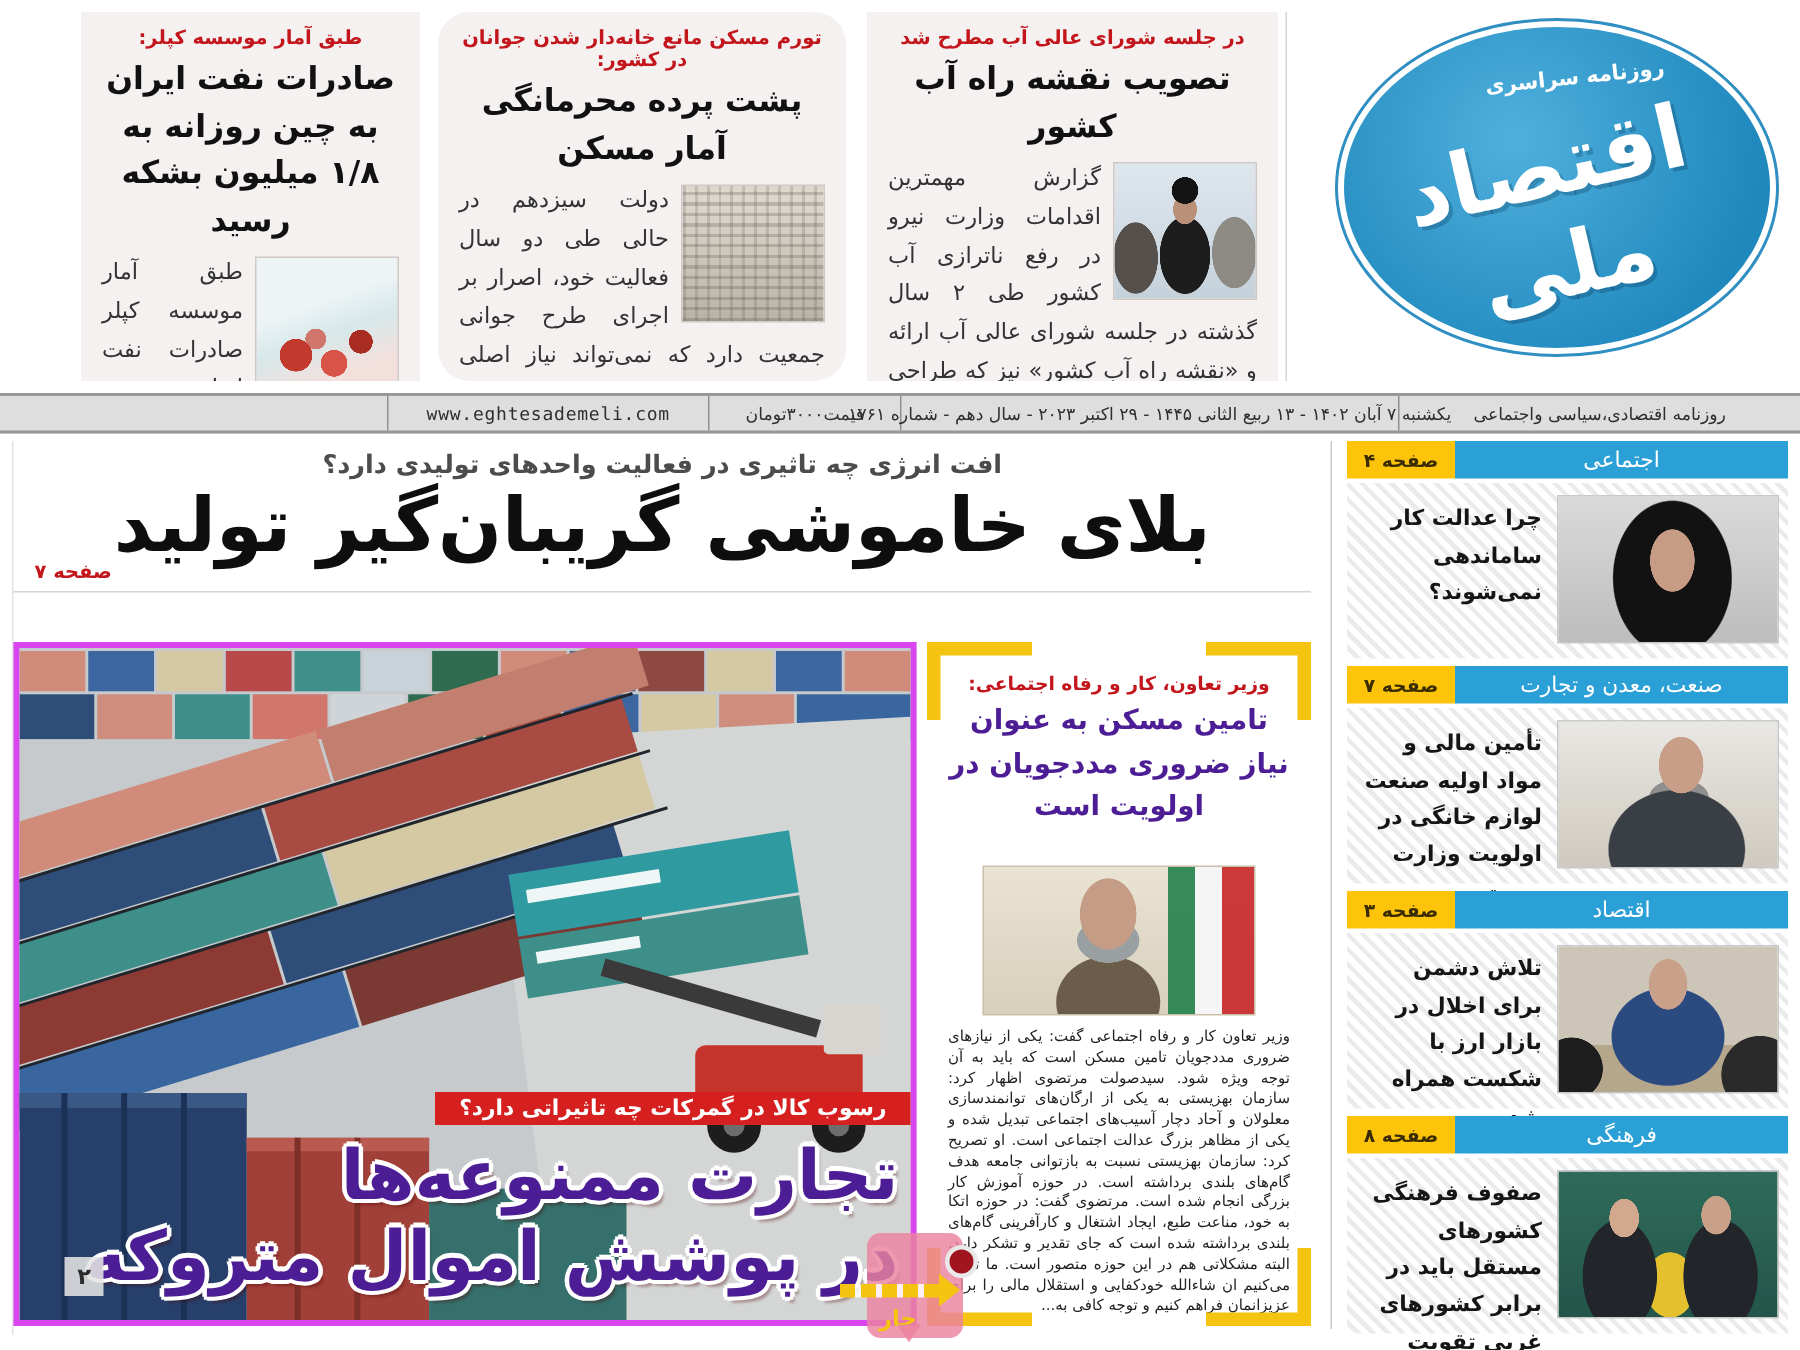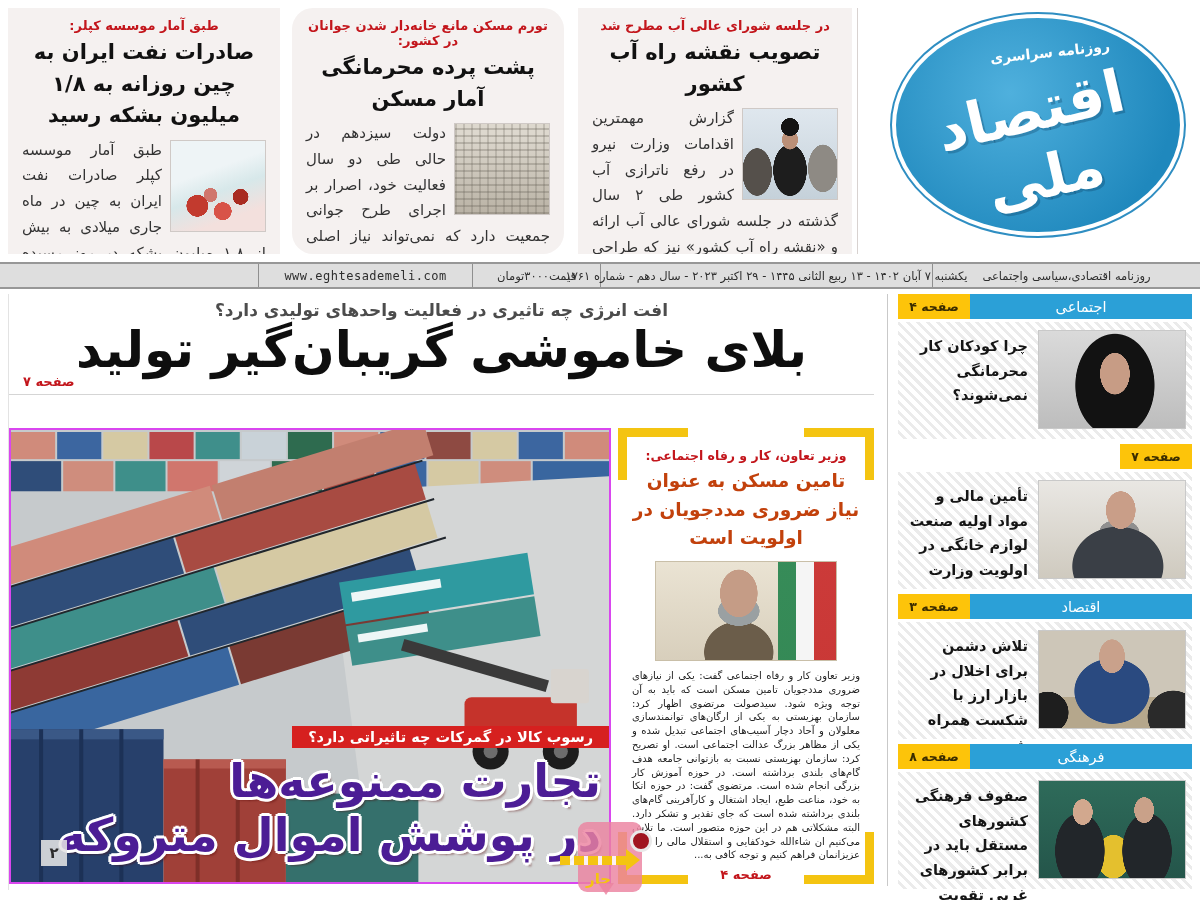--- a/index.html
+++ b/index.html
@@ -95,32 +95,32 @@
   .content-row { position:absolute; top:134px; left:0; right:0; bottom:0; }
 
   
   .feature { position:absolute; top:0; right:0; width:256px; height:456px; background:#fff; padding:20px 14px 8px; overflow:hidden; }
   .fc { position:absolute; width:70px; height:52px; border:0 solid #f4c411; }
   .fc.tr { top:0; right:0; border-top-width:9px; border-right-width:9px; }
   .fc.tl { top:0; left:0; border-top-width:9px; border-left-width:9px; }
   .fc.br { bottom:0; right:0; border-bottom-width:9px; border-right-width:9px; }
   .fc.bl { bottom:0; left:0; border-bottom-width:9px; border-left-width:9px; }
   .ft-kicker { color:#c3161c; font-weight:bold; font-size:12.5px; text-align:center; margin-bottom:4px; }
-  .ft-headline { color:#c2410c; font-weight:bold; font-size:18.5px; line-height:1.55; text-align:center; margin-bottom:8px; }
+  .ft-headline { color:#4c1d95; font-weight:bold; font-size:18.5px; line-height:1.55; text-align:center; margin-bottom:24px; }
   .ft-photo { width:182px; height:100px; margin:0 auto 8px; border:1px solid #c9bfa8; background:
     radial-gradient(ellipse 19px 24px at 46% 32%, #c59c86 98%, transparent),
     radial-gradient(ellipse 21px 15px at 46% 50%, #9aa0a2 98%, transparent),
     radial-gradient(ellipse 35px 31px at 46% 92%, #6b5d4a 98%, transparent),
     linear-gradient(90deg, transparent 68%, rgba(35,130,75,.9) 68% 78%, #f5f5f5 78% 88%, rgba(200,40,40,.9) 88%),
     linear-gradient(#eae3d3,#d8cfbc); }
   .ft-body { font-size:10px; line-height:1.38; text-align:justify; color:#222; }
   .ft-page { color:#c3161c; font-weight:bold; font-size:13px; text-align:center; margin-top:5px; }
 
   
-  .bigphoto { position:absolute; top:0; left:0; width:602px; height:456px; border:2px solid #d946ef; background:#c9ccce; }
+  .bigphoto { position:absolute; top:0; left:0; width:602px; height:456px; border:4px solid #d946ef; background:#c9ccce; }
   .bigphoto svg { display:block; width:100%; height:100%; }
   .photo-kicker { position:absolute; top:296px; right:0; background:#d6201f; color:#fff; font-weight:bold; font-size:14.5px; padding:3px 16px; }
   .photo-line { position:absolute; right:8px; color:#4c1d95; font-weight:bold; text-align:right; line-height:1;
     text-shadow:-2px -2px 0 #fff, 2px -2px 0 #fff, -2px 2px 0 #fff, 2px 2px 0 #fff, 0 -3px 0 #fff, 0 3px 0 #fff, -3px 0 0 #fff, 3px 0 0 #fff, 3px 4px 2px rgba(80,0,0,.35); }
   .photo-line1 { top:328px; font-size:46px; }
   .photo-line2 { top:382px; font-size:46px;margin-left:32px; }
   .page-badge { position:absolute; left:30px; bottom:16px; width:26px; height:26px; background:rgba(228,228,228,.88); color:#2c2c2c; font-weight:bold; font-size:15px; display:flex; align-items:center; justify-content:center; }
 
   
   .watermark { position:absolute; left:578px; top:822px; width:64px; height:70px; background:rgba(236,130,160,.82); border-radius:9px; z-index:6; }
@@ -150,21 +150,21 @@
     <article class="topbox" style="right:636px; width:272px;border-radius:21px;">
       <div class="tb-kicker">تورم مسکن مانع خانه‌دار شدن جوانان در کشور:</div>
       <h2 class="tb-headline">پشت پرده محرمانگی آمار مسکن</h2>
       <div class="tb-body">
         <span class="tb-img img-buildings"></span>
         <span>دولت سیزدهم در حالی طی دو سال فعالیت خود، اصرار بر اجرای طرح جوانی جمعیت دارد که نمی‌تواند نیاز اصلی زوج‌های جوان برای تهیه یک سرپناه حداقلی را تهیه کند. اما در این بین اصلی‌ترین موانع دولت برای ساخت مسکن چیست؟ یکی اصلی‌ترین افساری که گرانی و تورم...</span>
       </div>
 
     </article>
 
-    <article class="topbox" style="right:920px; width:272px;">
+    <article class="topbox" style="right:920px; width:226px;">
       <div class="tb-kicker">طبق آمار موسسه کپلر:</div>
       <h2 class="tb-headline">صادرات نفت ایران به چین روزانه به ۱/۸ میلیون بشکه رسید</h2>
       <div class="tb-body">
         <span class="tb-img img-oil"></span>
         <span>طبق آمار موسسه کپلر صادرات نفت ایران به چین در ماه جاری میلادی به بیش از ۱.۸ میلیون بشکه در روز رسیده است، در این باره کارشناسان و خبرنگاران خارجی اذعان کرده‌اند ساختار تحریم‌ها علیه فروش نفت ایران، کاملا فروپاشیده است. صادرات نفت ایران...</span>
       </div>
 
     </article>
 
     <div class="vline-top"></div>
@@ -189,26 +189,27 @@
 
   <aside class="sidebar">
 
     <section class="side-sec">
       <div class="ss-head">
         <div class="ss-label">اجتماعی</div>
         <div class="ss-badge">صفحه ۴</div>
       </div>
       <div class="ss-content">
         <div class="ss-photo sp1"></div>
-        <div class="ss-headline">چرا کودکان کار محرمانگی نمی‌شوند؟</div>
+        <div class="ss-headline">چرا عدالت کار ساماندهی نمی‌شوند؟</div>
       </div>
     </section>
 
     <section class="side-sec">
       <div class="ss-head">
+        <div class="ss-label">صنعت، معدن و تجارت</div>
         <div class="ss-badge">صفحه ۷</div>
       </div>
       <div class="ss-content">
         <div class="ss-photo sp2"></div>
         <div class="ss-headline">تأمین مالی و مواد اولیه صنعت لوازم خانگی در اولویت وزارت صمت</div>
       </div>
     </section>
 
     <section class="side-sec">
       <div class="ss-head">

